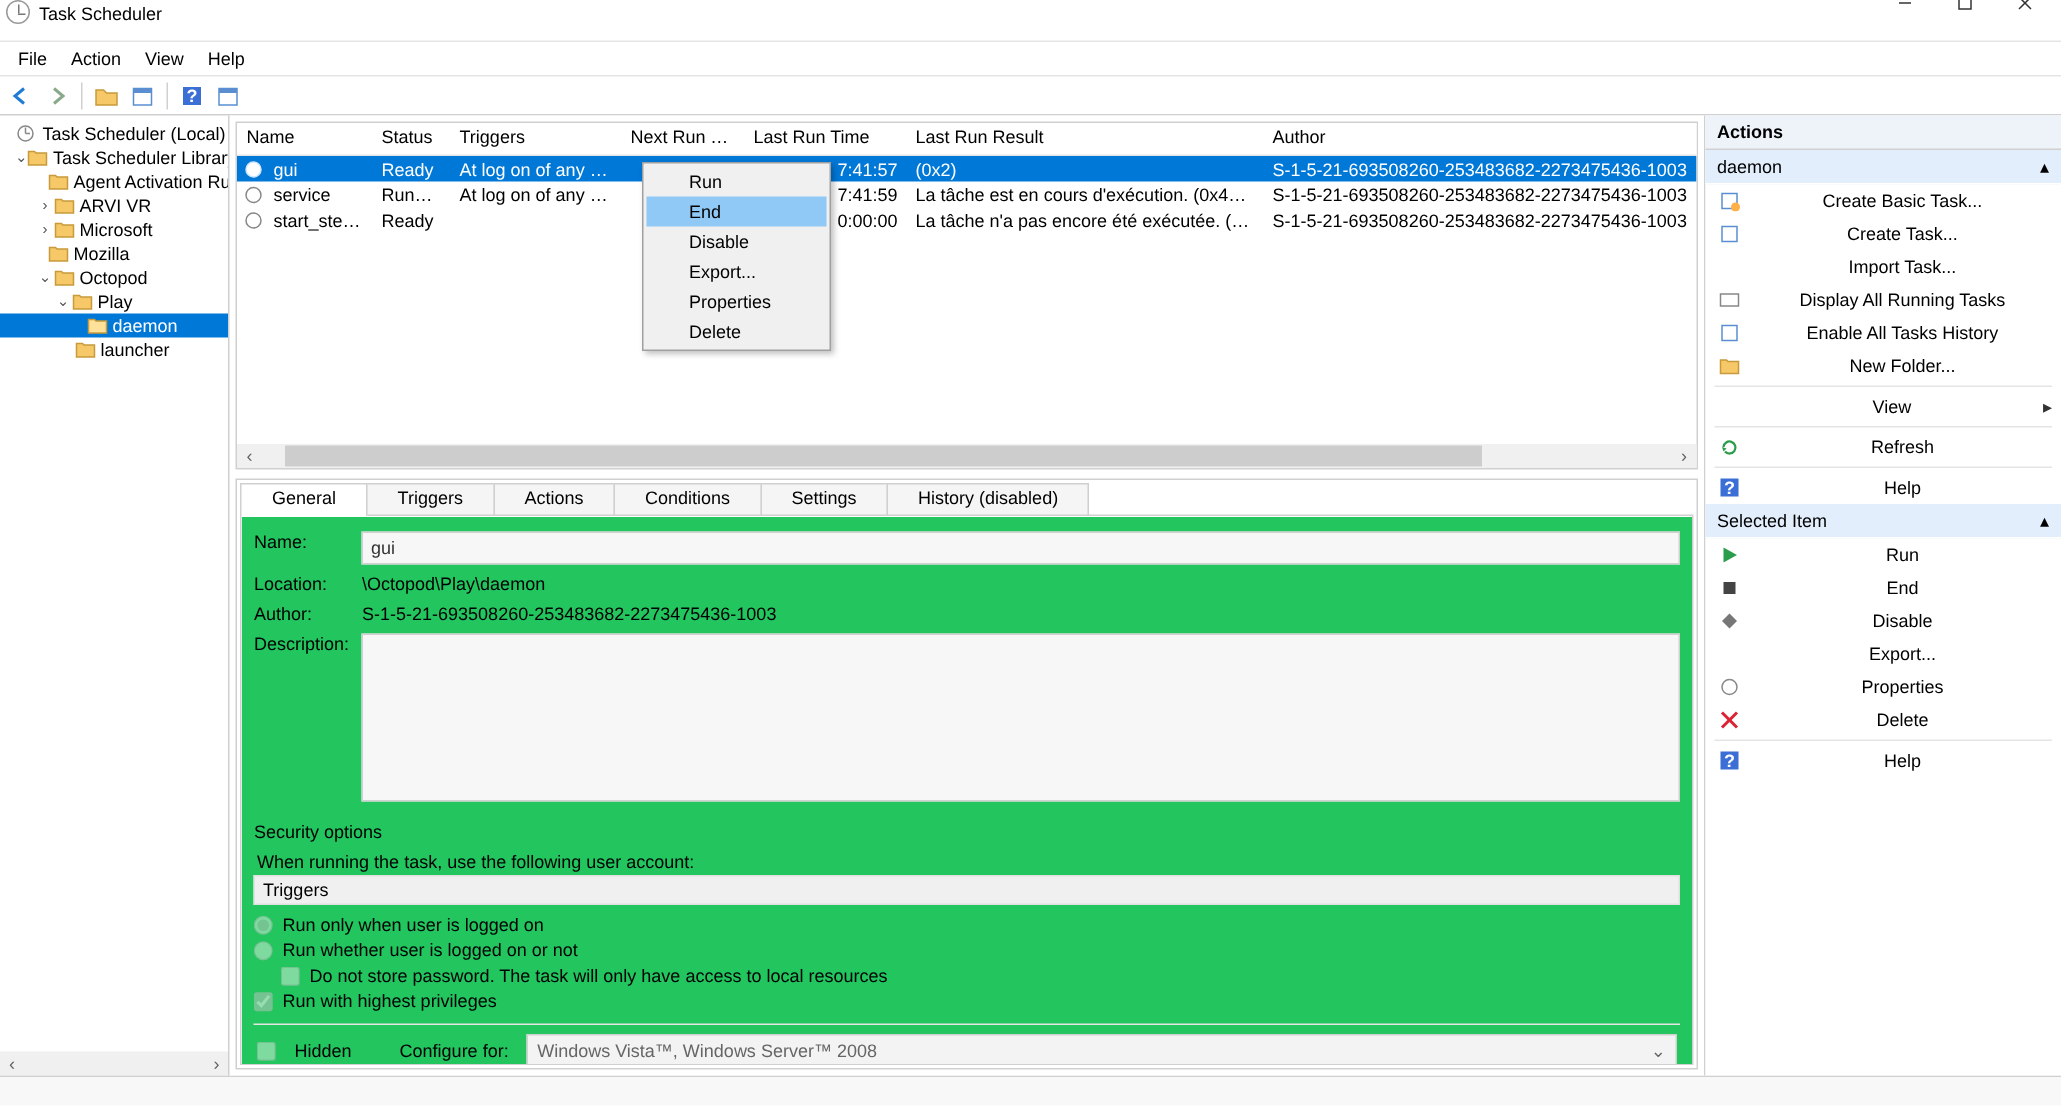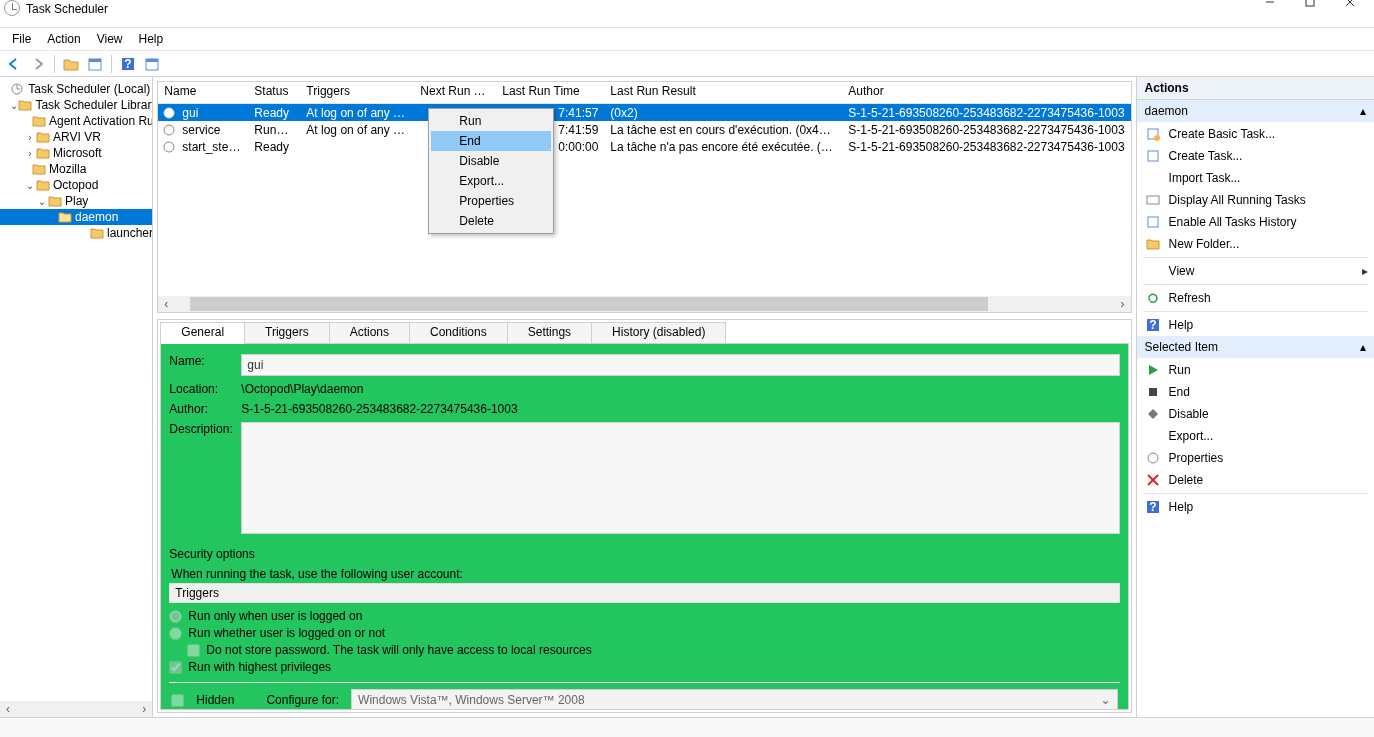--- a/index.html
+++ b/index.html
@@ -59,21 +59,21 @@
 .sec-opts .hdr { margin-bottom:6px; }
 .sec-opts .line { display:flex; align-items:center; gap:6px; margin:3px 0 3px 0; }
 .sec-opts .line.indent { margin-left:18px; }
 .user-box { background:#f0f0f0; border:1px solid #e0e0e0; padding:2px 5px; margin:2px 0 6px 0; }
 .bottom-row { display:flex; align-items:center; gap:12px; border-top:1px solid #e5e5e5; padding:6px 2px 2px; margin-top:8px; }
 .combo { flex:1; border:1px solid #d0d0d0; background:#f3f3f3; padding:3px 6px; color:#666; display:flex; justify-content:space-between; align-items:center; }
 
 .right-pane { width: 254px; background:#fff; display:flex; flex-direction:column; }
 .right-pane .hdr { background:#eef3fa; border-bottom:1px solid #d0d0d0; padding:4px 8px; font-weight:600; }
 .right-pane .sec-hdr { background:#e3eefc; padding:4px 8px; display:flex; align-items:center; justify-content:space-between; border-bottom:1px solid #fff; }
-.action-item { display:flex; align-items:center; gap:8px; padding:3px 6px 3px 8px; }
+.action-item { display:flex; align-items:center; gap:8px; padding:3px 6px 3px 8px;text-align:center; }
 .action-item .aico { width:16px; height:16px; display:flex; align-items:center; justify-content:center; }
 .action-item .lbl { flex:1; }
 .action-item .arrow { color:#333; }
 .divider { height:1px; background:#e5e5e5; margin:2px 6px; }
 
 .statusbar { height:20px; border-top:1px solid #d0d0d0; background:#f8f8f8; }
 
 input[type=radio], input[type=checkbox] { accent-color:#0078d7; }
 input[disabled] { opacity:0.65; }
 </style>
@@ -224,21 +224,21 @@
           <span>Play</span>
         </div>
       <div class="node sel" style="padding-left:58px">
           <span class="folder-ico">
             <svg width="14" height="12">
               <path d="M1 2h4l1 1h7v8H1z" fill="#ffe19a" stroke="#c79a3a"></path>
             </svg>
           </span>
           <span>daemon</span>
         </div>
-      <div class="node" style="padding-left:90px">
+      <div class="node" style="padding-left:50px">
           <span class="folder-ico">
             <svg width="14" height="12">
               <path d="M1 2h4l1 1h7v8H1z" fill="#f7c868" stroke="#c79a3a"></path>
             </svg>
           </span>
           <span>launcher</span>
         </div>
     </div>
     <div class="hscroll">
         <span class="arr">‹</span>

